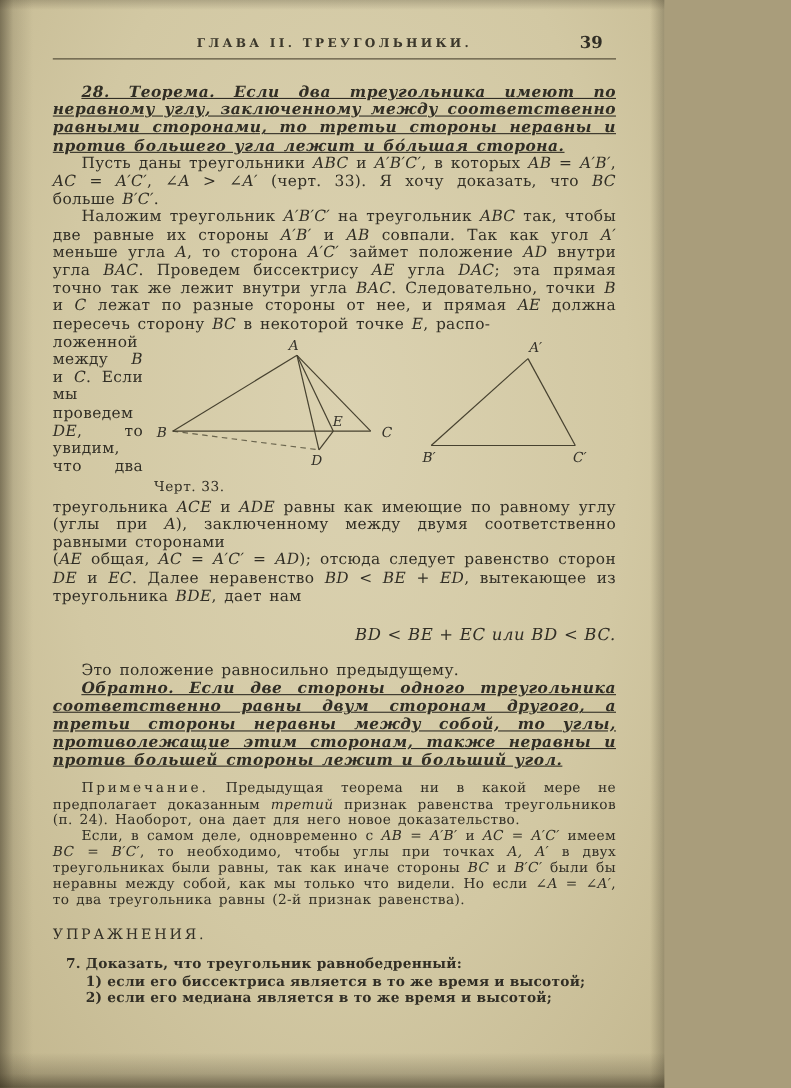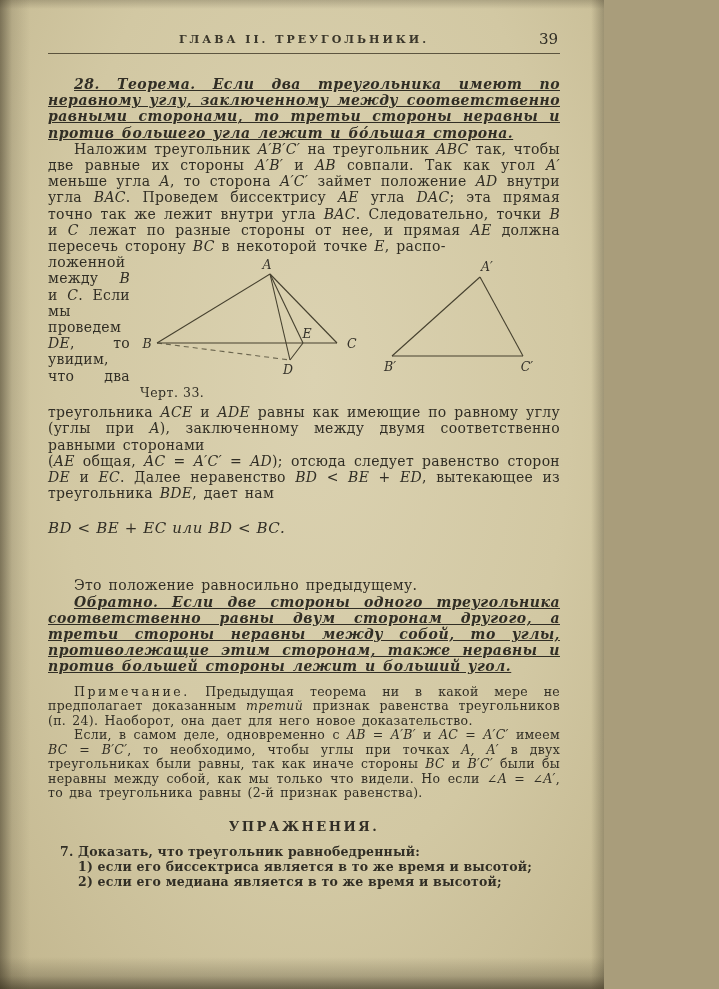--- a/index.html
+++ b/index.html
@@ -14,61 +14,62 @@
       linear-gradient(180deg, rgba(47,40,24,0.22), rgba(47,40,24,0) 9px),
       radial-gradient(ellipse at 52% 38%, #dbd2b1 0%, #d2c8a3 58%, #c2b68e 100%);
   }
   .content { position:absolute; left:48px; right:44px; top:30px; }
 
   .hdr { position:relative; height:18px; }
   .hdr .chapter {
     text-align:center; font-size:11px; font-weight:bold; letter-spacing:3px;
     color:#3a362a; padding-top:3px;
   }
-  .hdr .pagenum { position:absolute; right:2px; top:0; font-size:15px; font-weight:normal; }
+  .hdr .pagenum { position:absolute; right:12px; top:0; font-size:15px; font-weight:bold; }
   .hdr-rule { border-bottom:1.2px solid rgba(52,46,30,0.75); margin-top:5px; }
 
   p { margin:0; }
   .b { font-size:14px; line-height:16.2px; text-align:justify; letter-spacing:0.3px; word-spacing:2px; }
   .indent { text-indent:26px; }
   .thm { font-weight:bold; font-style:italic; letter-spacing:0.5px;text-decoration:underline; }
   .first { margin-top:22px; }
 
   .fig { float:right; width:420px; margin:4px 0 4px 10px; }
   .fig svg { display:block; }
   .figcap { font-size:12.5px; margin-top:3px; letter-spacing:0.5px; }
   .clr { clear:both; }
   svg text { font-family:"DejaVu Serif","Liberation Serif",serif; font-style:italic; font-size:12.5px; fill:#35322a; }
 
-  .eq { text-align:left; font-style:italic; font-size:15px; letter-spacing:0.6px; margin:18px 0 40px; }
+  .eq { text-align:right; font-style:italic; font-size:15px; letter-spacing:0.6px; margin:18px 0 16px; }
 
   .small { font-size:12.5px; line-height:14.5px; }
   .note-label { letter-spacing:2.5px;margin-top:30px; }
   .mt6 { margin-top:6px; }
   .mt10 { margin-top:10px; }
 
-  .ex-heading { text-align:center; font-weight:bold; font-size:13px; letter-spacing:2.5px; margin:18px 0 10px; }
+  .ex-heading { font-weight:normal; font-size:13px; letter-spacing:2.5px; margin:18px 0 10px; }
   .ex-line { font-size:12.5px; line-height:15.4px; font-weight:bold; text-align:left; letter-spacing:0.2px; }
   .ex-intro { padding-left:12px; }
   .ex-item { padding-left:4px;margin-left:26px; }
 </style>
 </head>
 <body>
 
 <div class="page">
   <div class="content">
 
     <div class="hdr">
       <div class="chapter">ГЛАВА II. ТРЕУГОЛЬНИКИ.</div>
       <div class="pagenum">39</div>
     </div>
     <div class="hdr-rule"></div>
 
     <p class="b indent thm first">28. Теорема. Если два треугольника имеют по неравному углу, заключенному между соответственно равными сторонами, то третьи стороны неравны и против большего угла лежит и бо́льшая сторона.</p>
 
+    <p class="b indent">Пусть даны треугольники <i>ABC</i> и <i>A′B′C′</i>, в которых <i>AB = A′B′</i>, <i>AC = A′C′</i>, ∠<i>A</i> &gt; ∠<i>A′</i> (черт. 33). Я хочу доказать, что <i>BC</i> больше <i>B′C′</i>.</p>
 
     <p class="b indent">Наложим треугольник <i>A′B′C′</i> на треугольник <i>ABC</i> так, чтобы две равные их стороны <i>A′B′</i> и <i>AB</i> совпали. Так как угол <i>A′</i> меньше угла <i>A</i>, то сторона <i>A′C′</i> займет положение <i>AD</i> внутри угла <i>BAC</i>. Проведем биссектрису <i>AE</i> угла <i>DAC</i>; эта прямая точно так же лежит внутри угла <i>BAC</i>. Следовательно, точки <i>B</i> и <i>C</i> лежат по разные стороны от нее, и прямая <i>AE</i> должна пересечь сторону <i>BC</i> в некоторой точке <i>E</i>, распо-</p>
 
     <div>
       <div class="fig">
         <svg width="420" height="124" viewBox="0 0 420 124">
           <g stroke="#46412f" stroke-width="1.1" fill="none">
             <line x1="17" y1="85" x2="130" y2="16"></line>
             <line x1="130" y1="16" x2="197" y2="85"></line>
             <line x1="17" y1="85" x2="197" y2="85"></line>

